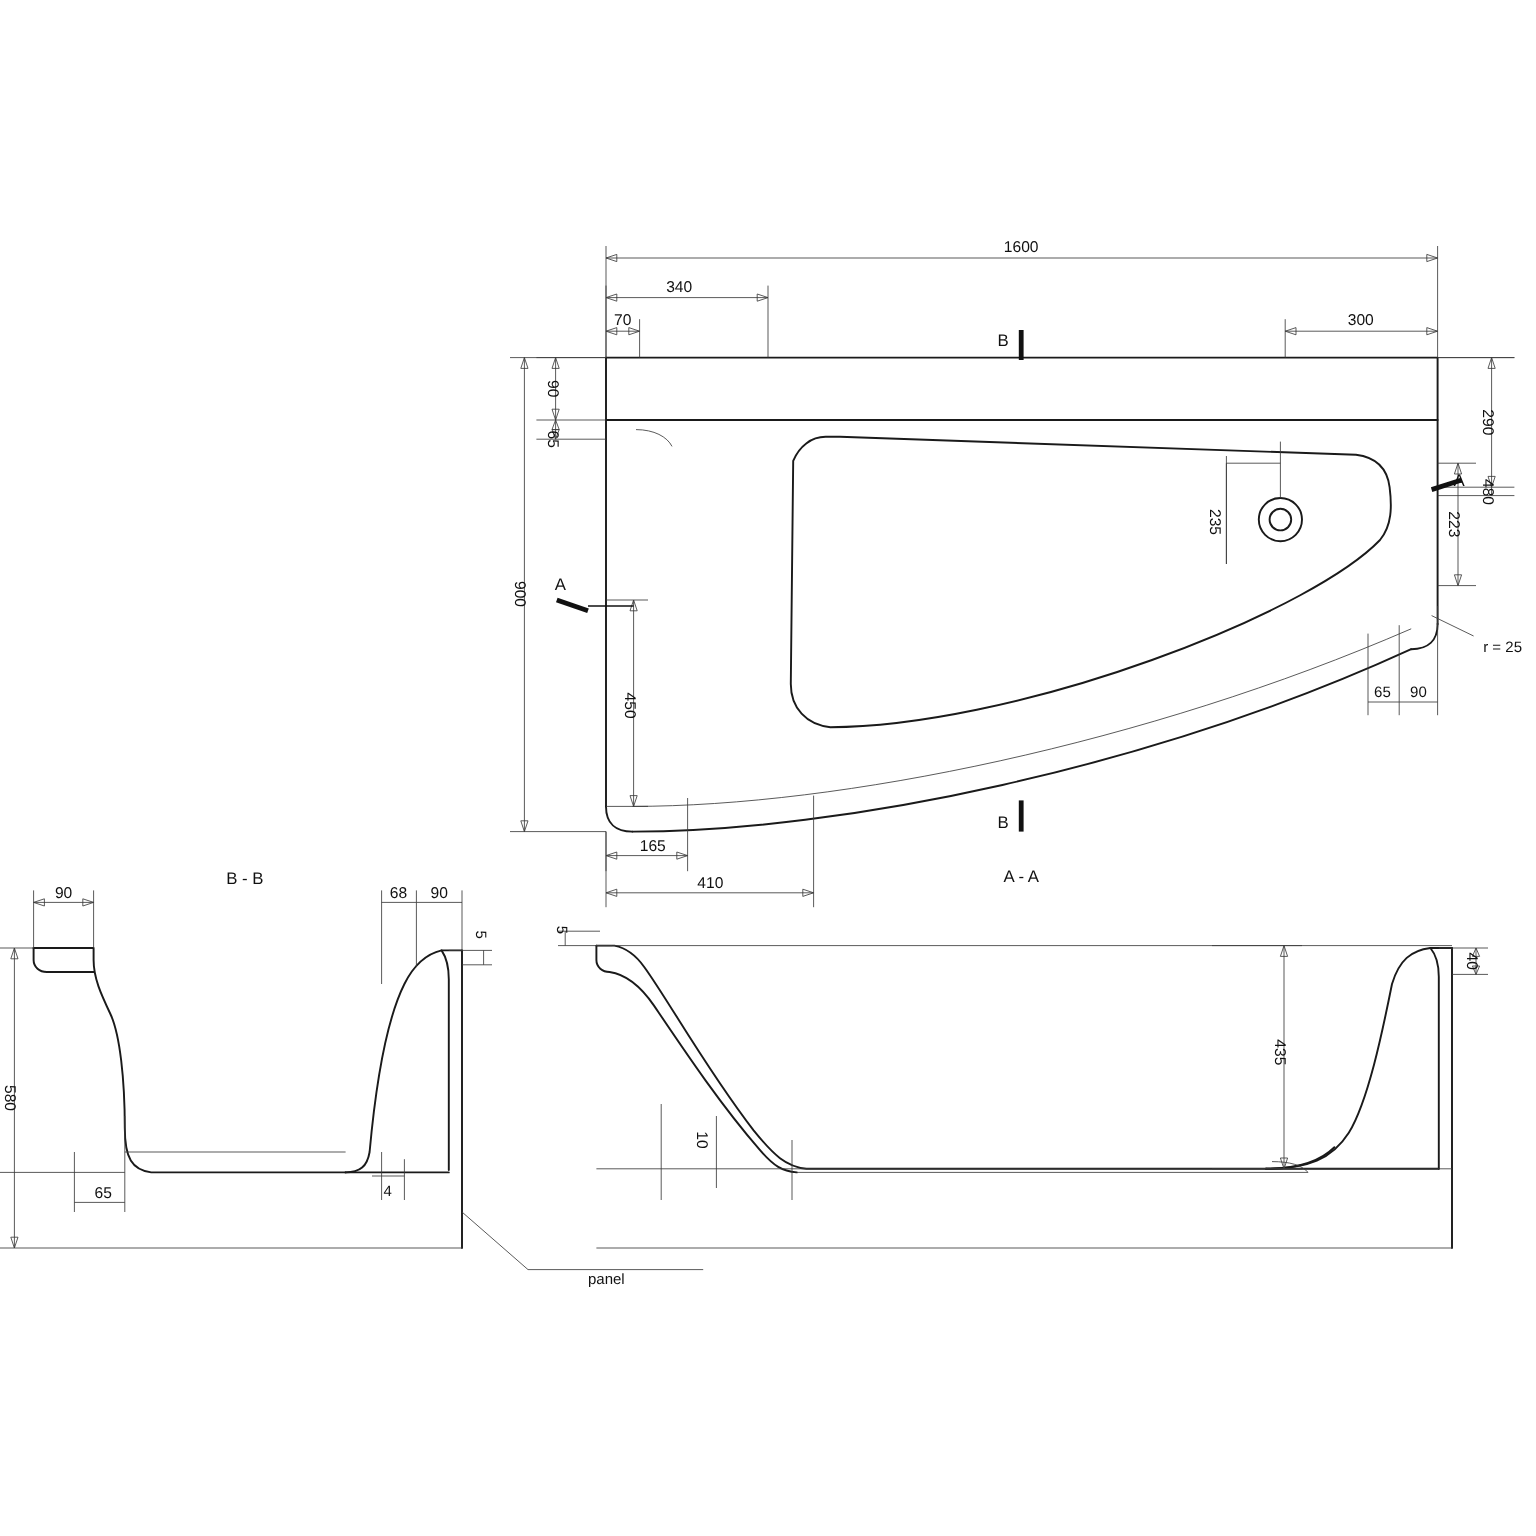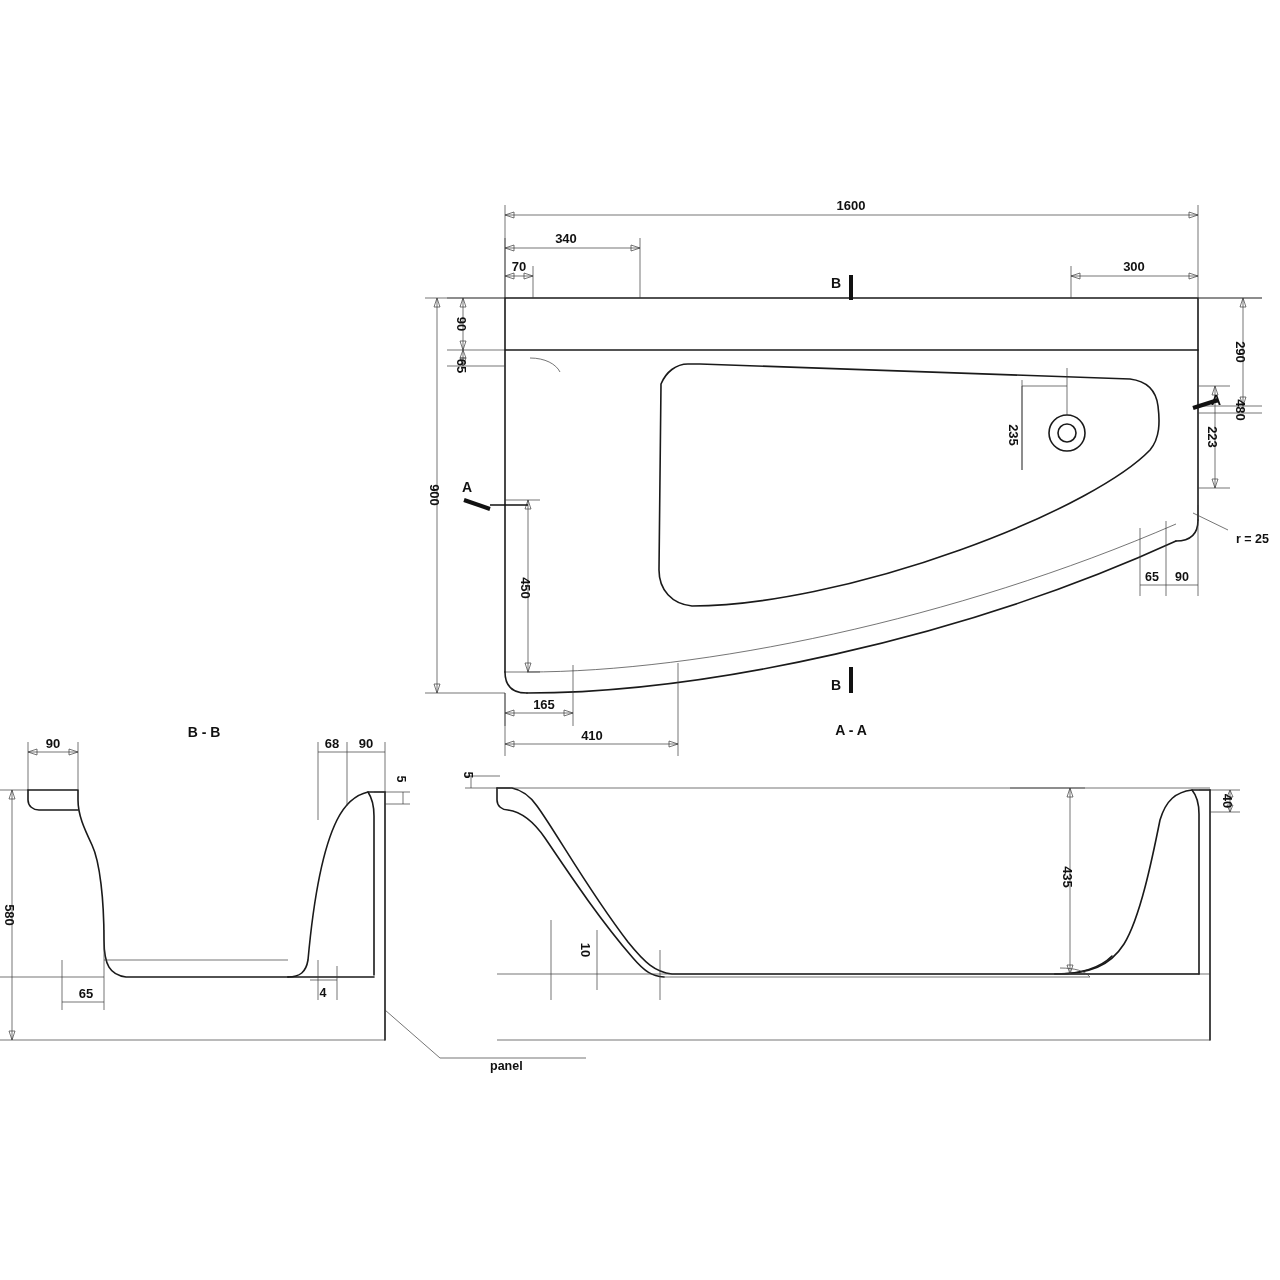--- a/index.html
+++ b/index.html
@@ -11,21 +11,20 @@
     width: 1280px;
     height: 1280px;
     font-family: "Liberation Sans", sans-serif;
     color: #000000;
     overflow: hidden;
   }
   #stage {
     position: relative;
     width: 1280px;
     height: 1012px;
-    font-weight: bold;
   }
   svg#drawing {
     position: absolute;
     left: 0;
     top: 0;
     width: 1280px;
     height: 1280px;
   }
   .outline {
     fill: none;

